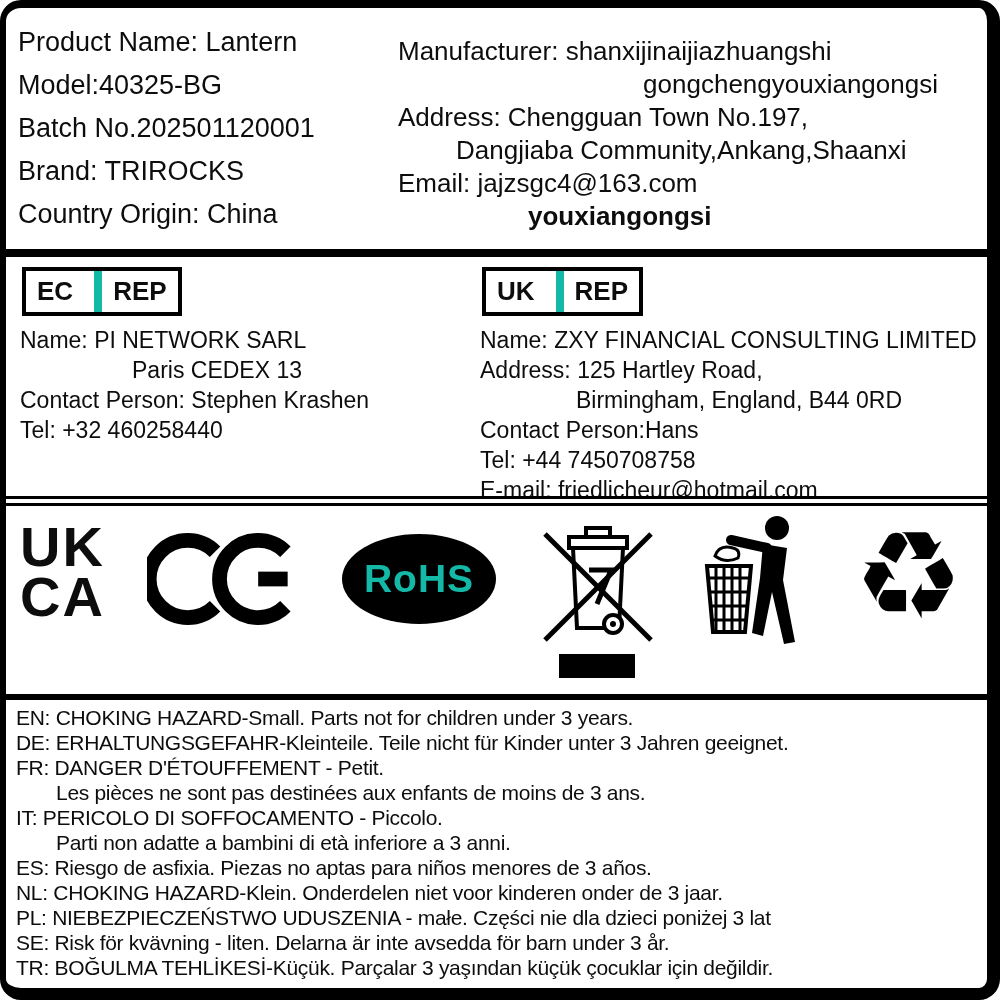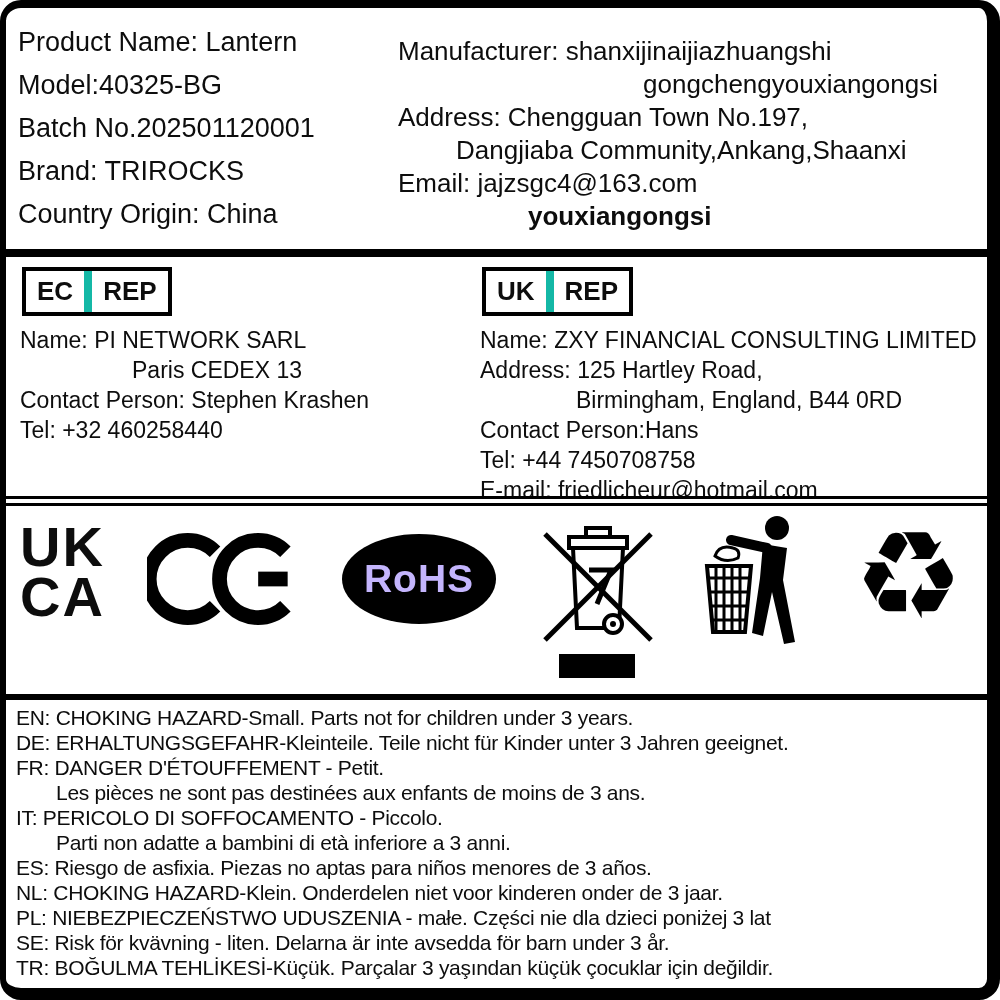--- a/index.html
+++ b/index.html
@@ -20,42 +20,42 @@
   .mfr-right { text-align:right; padding-right:45px; }
   .mfr-indent { padding-left:58px; }
   .mfr-center { padding-left:130px; font-weight:bold; }
 
   
   .sec-rep { height:239px; display:flex; padding:8px 0 0 14px; }
   .rep-col-left { width:460px; }
   .rep-col-right { flex:1; }
   .rep-badge {
     display:inline-flex; border:4px solid #000; font-weight:bold;
-    font-size:26px; margin:2px 0 9px 2px; line-height:1;
+    font-size:26px; margin:2px 0 9px 2px; line-height:1;gap:10px;
   }
   .rep-badge .cell { padding:7px 11px 8px 11px; }
   .rep-badge .cell + .cell { border-left:8px solid #14b8a6; }
   .rep-line { font-size:23px; line-height:30px; white-space:nowrap; }
   .ind-paris { padding-left:112px; }
   .ind-birm { padding-left:96px; }
 
   .divider-double { height:10px; border-top:3px solid #000; border-bottom:3px solid #000; background:#fff; }
 
   
   .sec-logos {
     height:194px; border-bottom:6px solid #000;
     display:flex; align-items:flex-start; justify-content:space-between;
     padding:0 24px 0 14px;
   }
   .ukca { margin-top:16px; font-size:56px; font-weight:bold; line-height:50px; letter-spacing:2px; }
   .ce-wrap { margin-top:18px; }
   .rohs {
     margin-top:28px; width:154px; height:90px; background:#000; border-radius:50%;
     display:flex; align-items:center; justify-content:center;
-    color:#c4b5fd; font-size:39px; font-weight:bold; letter-spacing:1px;
+    color:#14b8a6; font-size:39px; font-weight:bold; letter-spacing:1px;
   }
   .weee-wrap { margin-top:6px; }
   .tidy-wrap { margin-top:8px; }
   .recycle { margin-top:0; font-size:122px; line-height:140px; color:#000; font-family:"DejaVu Sans", sans-serif; }
 
   
   .sec-warn { flex:1; padding:5px 20px 0 10px; }
   .warn-line { font-size:21px; line-height:25px; letter-spacing:-0.3px; white-space:nowrap; }
   .warn-indent { padding-left:40px; }
 </style>

